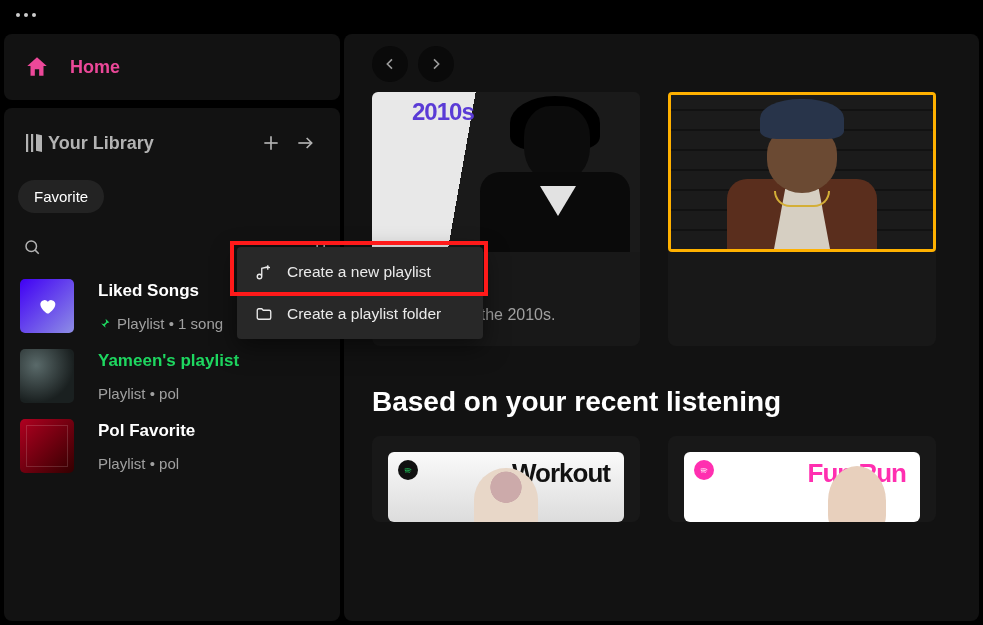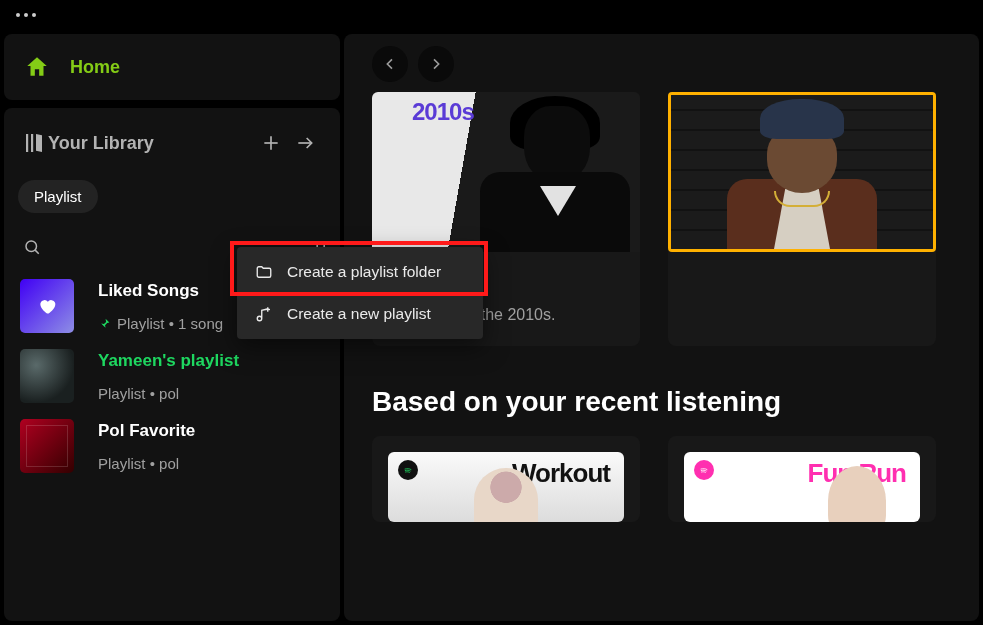--- a/index.html
+++ b/index.html
@@ -25,21 +25,21 @@
 
   
   .sidebar { width: 344px; display:flex; flex-direction:column; gap:8px; padding:4px; }
   .panel { background:#121212; border-radius:8px; padding:8px 0; }
 
   .nav-item {
     display:flex; align-items:center; gap:20px;
     padding: 12px 20px; cursor:pointer;
     color:#b3b3b3; font-weight:700; font-size:18px;
   }
-  .nav-item.active { color:#84cc16;text-align:center; }
+  .nav-item.active { color:#ec4899;text-align:center; }
   .ico { width:26px; height:26px; display:flex; align-items:center; justify-content:center; color:inherit; }
 
   .lib-header { display:flex; align-items:center; padding: 10px 18px; color:#b3b3b3; }
   .lib-title { font-weight:700; font-size:18px; flex:1; }
   .lib-btn { width:34px; height:34px; display:flex; align-items:center; justify-content:center; border-radius:50%; cursor:pointer; color:#b3b3b3; }
 
   .chips { display:flex; gap:10px; padding: 10px 14px 14px; }
   .chip { background:#232323; color:#fff; border-radius:20px; padding:8px 16px; font-size:15px; font-weight:500; cursor:pointer; }
 
   .lib-tools { display:flex; align-items:center; padding: 6px 14px 10px; gap:10px; color:#b3b3b3; }
@@ -165,21 +165,21 @@
         </span>
         <span class="lib-btn">
           <svg viewBox="0 0 24 24" width="20" height="20" stroke="currentColor" stroke-width="2" fill="none">
               <line x1="4" y1="12" x2="20" y2="12"></line>
               <polyline points="14 6 20 12 14 18"></polyline>
             </svg>
         </span>
       </div>
 
       <div class="chips">
-        <span class="chip">Playlist</span>
+        <span class="chip">Favorite</span>
       </div>
 
       <div class="lib-tools">
         <span class="lib-btn" style="width:28px;height:28px;">
           <svg viewBox="0 0 24 24" width="18" height="18" fill="none" stroke="currentColor" stroke-width="2">
               <circle cx="11" cy="11" r="7"></circle>
               <line x1="21" y1="21" x2="16.2" y2="16.2"></line>
             </svg>
         </span>
         <span class="spacer"></span>
@@ -300,29 +300,29 @@
         </div>
       </div>
     </div>
   </main>
 </div>
 
 <div class="ctx">
   <div class="ctx-item">
     <span class="ci">
       <svg viewBox="0 0 24 24" width="18" height="18" fill="none" stroke="#eaeaea" stroke-width="1.8">
-          <path d="M3 7a2 2 0 012-2h4l2 2h8a2 2 0 012 2v8a2 2 0 01-2 2H5a2 2 0 01-2-2z"></path>
-        </svg>
-    </span>
-    <span>Create a playlist folder</span>
-  </div>
-  <div class="ctx-item">
-    <span class="ci">
-      <svg viewBox="0 0 24 24" width="18" height="18" fill="none" stroke="#eaeaea" stroke-width="1.8">
           <path d="M9 18a3 3 0 11-6 0 3 3 0 016 0zM9 18V7l9-2"></path>
           <line x1="17" y1="3" x2="17" y2="9"></line>
           <line x1="14" y1="6" x2="20" y2="6"></line>
         </svg>
     </span>
     <span>Create a new playlist</span>
   </div>
+  <div class="ctx-item">
+    <span class="ci">
+      <svg viewBox="0 0 24 24" width="18" height="18" fill="none" stroke="#eaeaea" stroke-width="1.8">
+          <path d="M3 7a2 2 0 012-2h4l2 2h8a2 2 0 012 2v8a2 2 0 01-2 2H5a2 2 0 01-2-2z"></path>
+        </svg>
+    </span>
+    <span>Create a playlist folder</span>
+  </div>
 </div>
 <div class="highlight"></div>
 
 </body></html>

